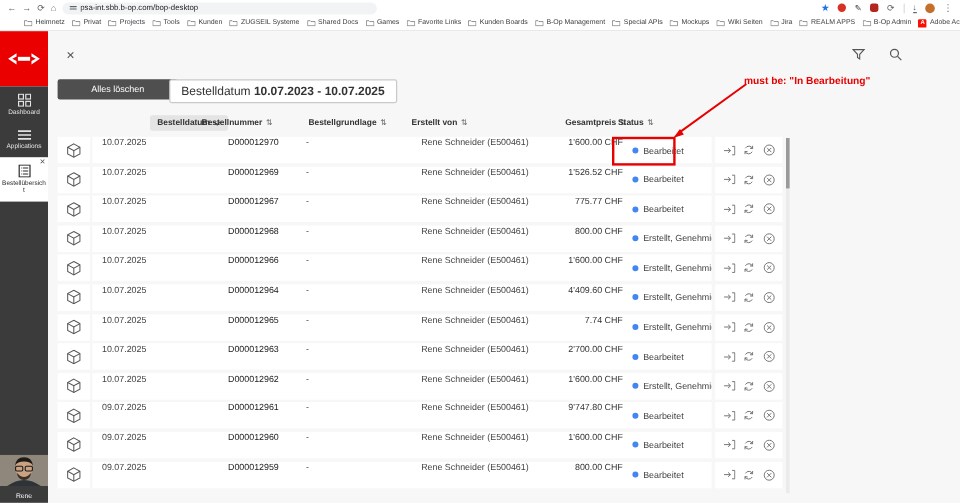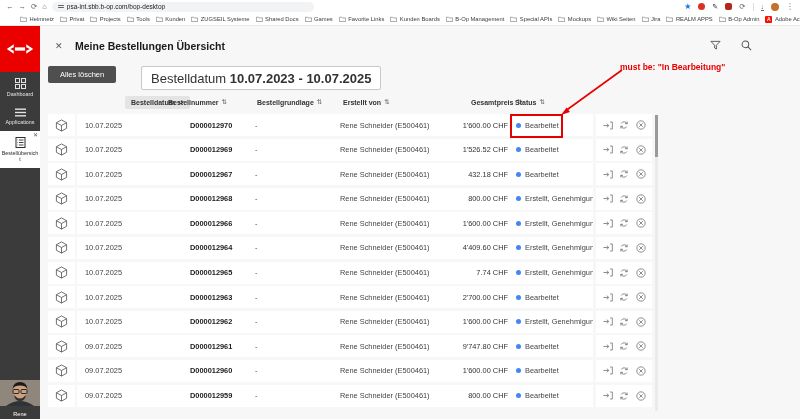--- a/index.html
+++ b/index.html
@@ -51,38 +51,38 @@
   .sb-item.active .sb-close { display:block; }
   .sb-user { position:absolute; bottom:2px; left:0; width:40px; text-align:center; }
   .sb-user-name { font-size:5.6px; color:#fff; display:block; margin-top:1px; }
 
   .content { position:absolute; left:40px; top:0; width:760px; height:393px; }
   .page-close { position:absolute; left:15px; top:15px; font-size:9px; color:#555; cursor:pointer; }
   .page-title { position:absolute; left:35px; top:14px; font-size:10.5px; font-weight:bold; color:#1a1a1a; }
   .hdr-icons { position:absolute; right:48px; top:14px; display:flex; gap:20px; }
 
   .btn-clear { position:absolute; left:8px; top:40px; background:#4f4f4f; color:#fff;
-    font-size:7.5px; padding:4px 12px; border:none; border-radius:2px; cursor:pointer; }
+    font-size:7.5px; padding:4px 28px; border:none; border-radius:2px; cursor:pointer; }
   .chip { position:absolute; left:101px; top:40px; background:#fff; border:1px solid #c9c9c9;
-    border-radius:2px; font-size:13px; color:#333; padding:3.5px 9px; white-space:nowrap; }
+    border-radius:2px; font-size:10px; color:#333; padding:3.5px 9px; white-space:nowrap; }
   .chip b { font-weight:bold; }
 
   .thead { position:absolute; left:0; top:70px; width:620px; height:16px; font-size:7px; color:#333; }
   .th { position:absolute; top:2px; display:flex; align-items:center; gap:3px; font-weight:bold; white-space:nowrap; }
   .th-pill { left:85px; top:0; background:#e4e4e4; border-radius:2px; padding:3px 6px; }
   .sort-glyph { font-size:6.5px; color:#666; font-weight:normal; }
 
   .rows { position:absolute; left:8px; top:88px; width:604px; }
   .row { display:flex; height:22px; margin-bottom:2.6px; }
   .cell-icon { width:27px; background:#fff; margin-right:2px; display:flex; align-items:center; justify-content:center; }
-  .cell-main { width:516px; background:#fff; display:flex; align-items:center; font-size:7.4px; color:#444; }
+  .cell-main { width:516px; background:#fff; display:flex; font-size:7.4px; color:#444; }
   .c-date { width:113px; padding-left:8px; }
-  .c-number { width:65px; font-weight:bold; color:#1a1a1a; }
+  .c-number { width:65px; font-weight:normal; color:#1a1a1a; }
   .c-basis { width:85px; }
-  .c-created { width:98px; }
+  .c-created { width:98px;margin-left:11px; }
   .c-total { width:70px; text-align:right; color:#333; }
   .c-status { flex:1; display:flex; align-items:center; gap:4px; padding-left:8px;
     white-space:nowrap; overflow:hidden; }
   .status-dot { width:5px; height:5px; border-radius:50%; background:#4285f4; flex:0 0 auto; }
   .cell-actions { width:56px; background:#fff; margin-left:3px;
     display:flex; align-items:center; justify-content:space-evenly; }
   .cell-actions span { cursor:pointer; display:flex; }
 
   .vscroll { position:absolute; left:615px; top:89px; width:3px; height:296px; background:#ebebeb; }
   .vscroll-thumb { width:3px; height:42px; background:#9a9a9a; }
@@ -331,21 +331,20 @@
         <rect x="13" y="9.5" width="6" height="4" rx="1" fill="none" stroke="#1a1a1a" stroke-width="0.9"></rect>
         <rect x="21" y="9.5" width="6" height="4" rx="1" fill="none" stroke="#1a1a1a" stroke-width="0.9"></rect>
         <path d="M14,15 q6,7 12,0 q-1,6 -6,6 q-5,0 -6,-6 z" fill="#3a2f26"></path>
       </svg>
       <span class="sb-user-name">Rene</span>
     </div>
   </div>
 
   <div class="content">
     <span class="page-close">✕</span>
-    <span class="page-title">Meine Bestellungen Übersicht</span>
 
     <div class="hdr-icons">
       <svg width="11" height="11" viewBox="0 0 12 12">
         <path d="M1,1.5 h10 l-4,4.2 v4.2 l-2,-1.3 v-2.9 z" fill="none" stroke="#555" stroke-width="1"></path>
       </svg>
       <svg width="11" height="11" viewBox="0 0 12 12">
         <circle cx="4.8" cy="4.8" r="3.6" fill="none" stroke="#555" stroke-width="1.1"></circle>
         <line x1="7.6" y1="7.6" x2="11" y2="11" stroke="#555" stroke-width="1.1"></line>
       </svg>
     </div>
@@ -491,21 +490,21 @@
             <polyline points="1.5,4 7,7 12.5,4"></polyline>
             <line x1="7" y1="7" x2="7" y2="13"></line>
           </g>
         </svg>
       </div>
       <div class="cell-main">
         <span class="c-date">10.07.2025</span>
         <span class="c-number">D000012967</span>
         <span class="c-basis">-</span>
         <span class="c-created">Rene Schneider (E500461)</span>
-        <span class="c-total">432.18 CHF</span>
+        <span class="c-total">775.77 CHF</span>
         <span class="c-status">
           <span class="status-dot"></span>
           <span>Bearbeitet</span>
         </span>
       </div>
       <div class="cell-actions">
         <span>
           <svg width="10" height="9" viewBox="0 0 12 10">
             <g fill="none" stroke="#777" stroke-width="1">
               <line x1="0.5" y1="5" x2="6.5" y2="5"></line>

